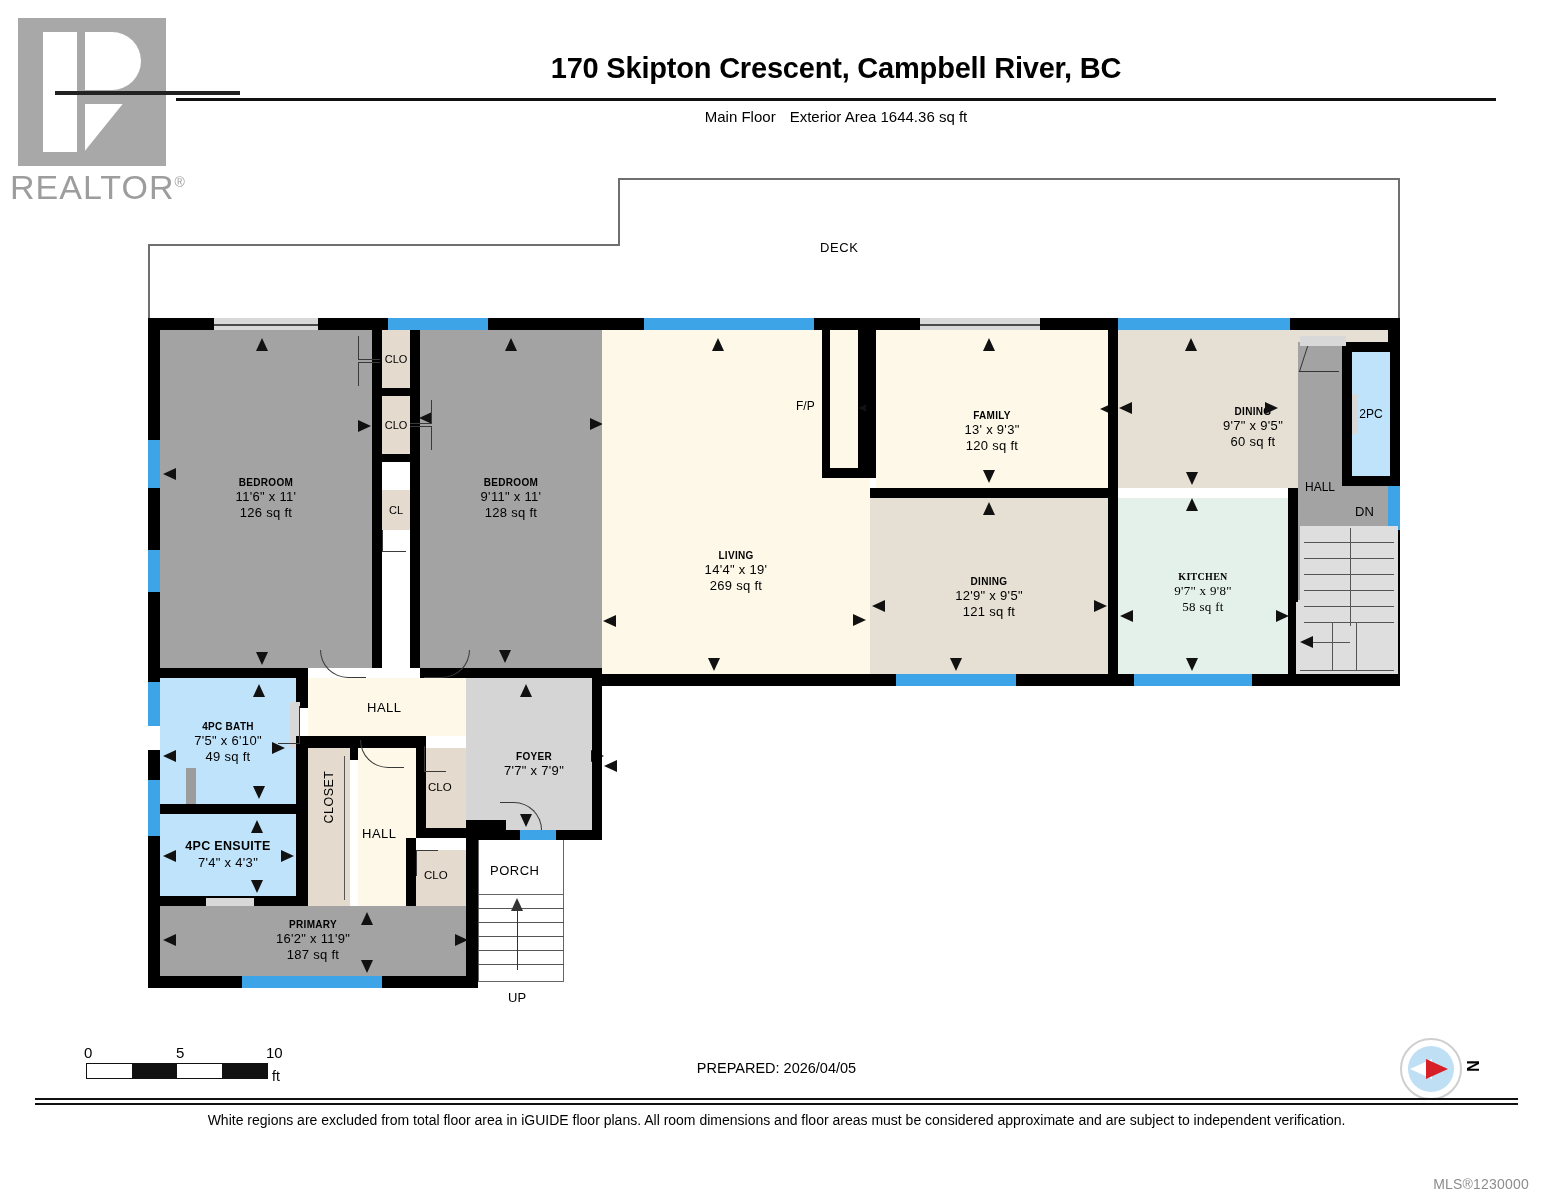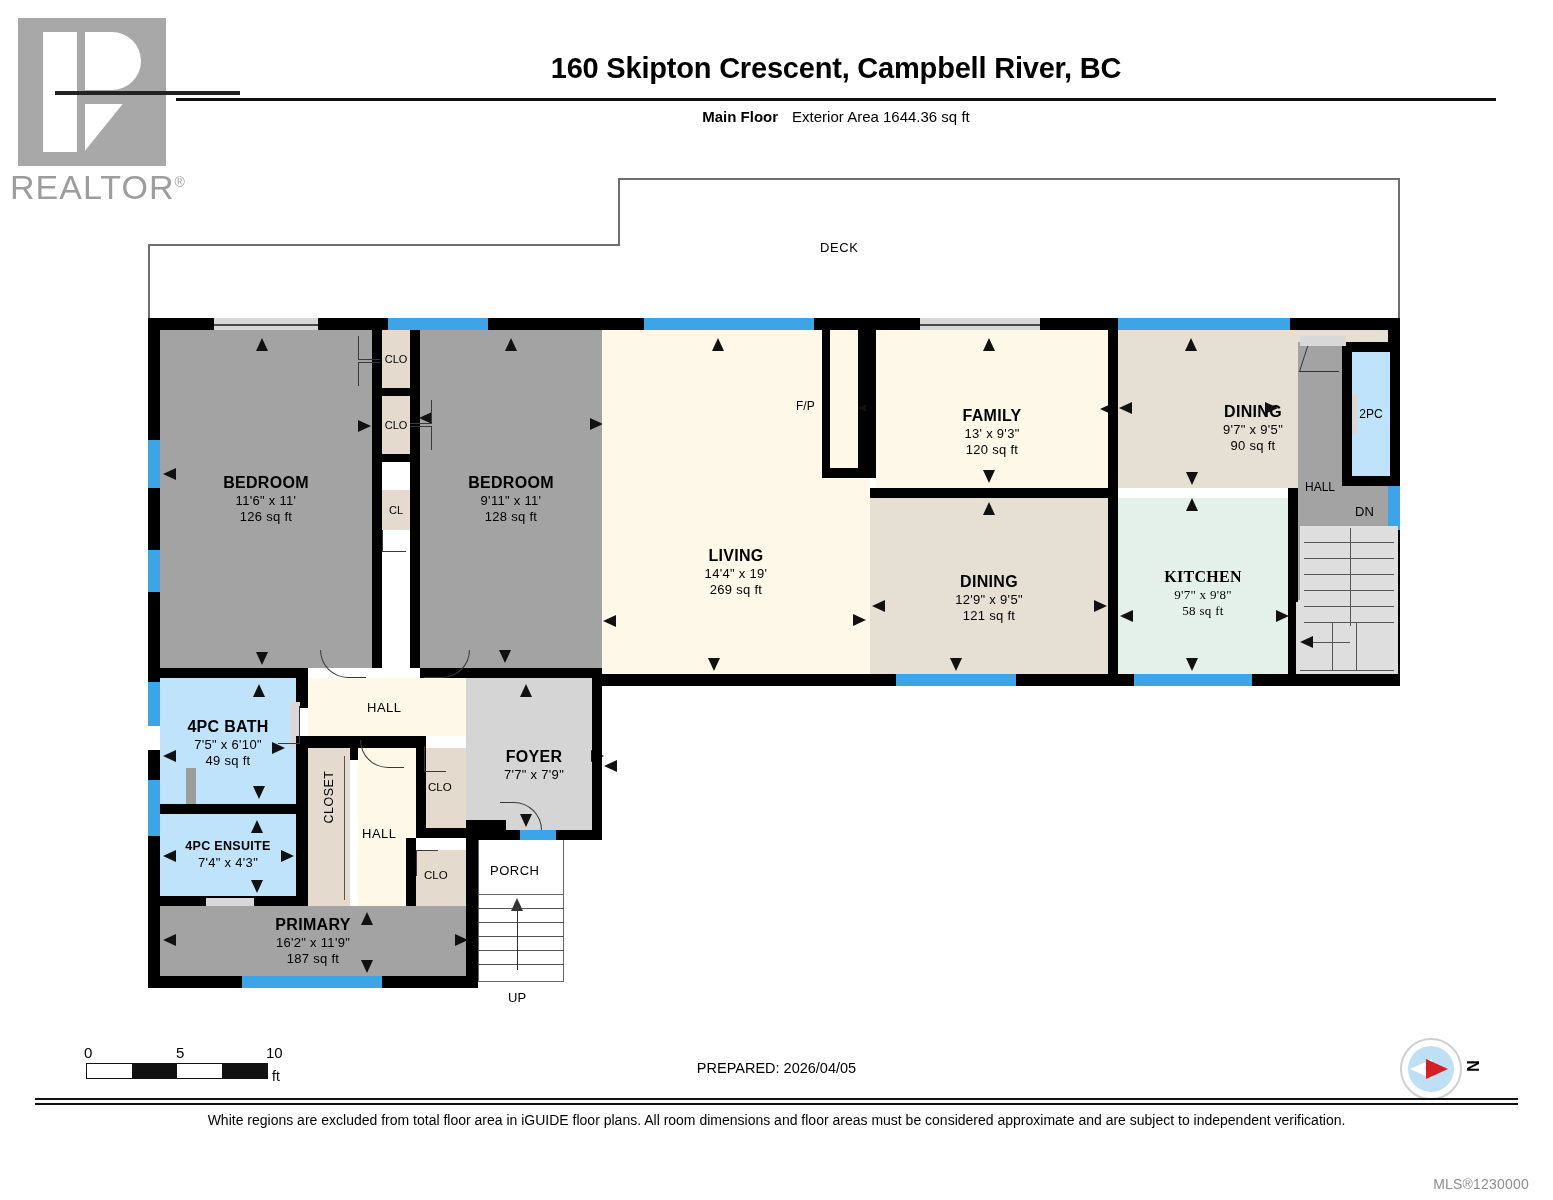--- a/index.html
+++ b/index.html
@@ -17,35 +17,35 @@
       border-left:58px solid transparent;border-bottom:72px solid #a8a8a8;}
   #realtor-logo .rule{position:absolute;left:45px;top:73px;width:185px;height:4px;background:#222;}
   #realtor-logo .word{position:absolute;left:0;top:150px;font-size:34px;letter-spacing:1px;
       color:#9d9d9d;font-family:"Liberation Sans",sans-serif;font-weight:400;}
   #realtor-logo .word sup{font-size:14px;}
 
   #plan-title{position:absolute;left:176px;top:52px;width:1320px;text-align:center;
       font-size:29px;font-weight:bold;letter-spacing:-0.2px;}
   #title-rule{position:absolute;left:176px;top:98px;width:1320px;height:3px;background:#111;}
   #floor-meta{position:absolute;left:176px;top:108px;width:1320px;text-align:center;font-size:15px;}
-  #floor-meta .bold{font-weight:bold;}
+  #floor-meta .bold{font-weight:normal;}
   #floor-meta .sp{display:inline-block;width:14px;}
 
   
   #plan{position:absolute;left:0;top:150px;width:1553px;height:880px;}
   .abs{position:absolute;box-sizing:border-box;}
 
   .wall{background:#000;}
   .thin{background:#6f6f6f;}
   .win{background:#3da4e8;}
   .door-gap{background:#d8d8d8;}
 
   .room{display:flex;align-items:center;justify-content:center;}
   .rlabel{text-align:center;line-height:1.25;font-size:13.5px;letter-spacing:.3px;}
-  .rlabel .nm{font-weight:bold;font-size:16px;}
+  .rlabel .nm{font-weight:bold;font-size:10px;}
   .rlabel .dim{font-size:13px;}
   .small{font-size:12px;font-weight:normal;}
 
   .c-cream{background:#a3a3a3;}
   .c-living{background:#fdf8e8;}
   .c-tan{background:#e6dfd3;}
   .c-gray{background:#d5d5d5;}
   .c-blue{background:#bfe3fb;}
   .c-mint{background:#e3f1ea;font-family:Liberation Serif, serif;}
   .c-white{background:#ffffff;}
@@ -91,21 +91,21 @@
 <div id="realtor-logo">
   <div class="mark"></div>
   <div class="bar-v"></div>
   <div class="bowl"></div>
   <div class="stem"></div>
   <div class="diag"></div>
   <div class="rule"></div>
   <div class="word"><span>REALTOR</span><sup>®</sup></div>
 </div>
 
-<div id="plan-title">160 Skipton Crescent, Campbell River, BC</div>
+<div id="plan-title">170 Skipton Crescent, Campbell River, BC</div>
 <div id="title-rule"></div>
 <div id="floor-meta">
   <span class="bold">Main Floor</span><span class="sp"></span><span>Exterior Area 1644.36 sq ft</span>
 </div>
 
 <div id="plan">
 
   <div class="abs thin" style="left:148px;top:94px;width:2px;height:76px;"></div>
   <div class="abs thin" style="left:148px;top:94px;width:470px;height:2px;"></div>
   <div class="abs thin" style="left:618px;top:28px;width:2px;height:68px;"></div>
@@ -227,21 +227,21 @@
   <div class="arrow a-lf" style="left:872px;top:450px;"></div>
   <div class="arrow a-rt" style="left:1094px;top:450px;"></div>
   <div class="arrow a-dn" style="left:950px;top:508px;"></div>
 
   <div class="abs wall" style="left:1108px;top:180px;width:10px;height:344px;"></div>
 
   <div class="abs room c-tan" style="left:1118px;top:180px;width:270px;height:158px;">
     <div class="rlabel" style="margin-top:38px;">
       <div class="nm">DINING</div>
       <div class="dim">9'7" x 9'5"</div>
-      <div class="dim">90 sq ft</div>
+      <div class="dim">60 sq ft</div>
     </div>
   </div>
   <div class="arrow a-up" style="left:1185px;top:188px;"></div>
   <div class="arrow a-lf" style="left:1119px;top:252px;"></div>
   <div class="arrow a-rt" style="left:1265px;top:252px;"></div>
   <div class="arrow a-dn" style="left:1186px;top:322px;"></div>
 
   <div class="abs room c-mint" style="left:1118px;top:348px;width:170px;height:176px;">
     <div class="rlabel" style="margin-top:14px;">
       <div class="nm">KITCHEN</div>

